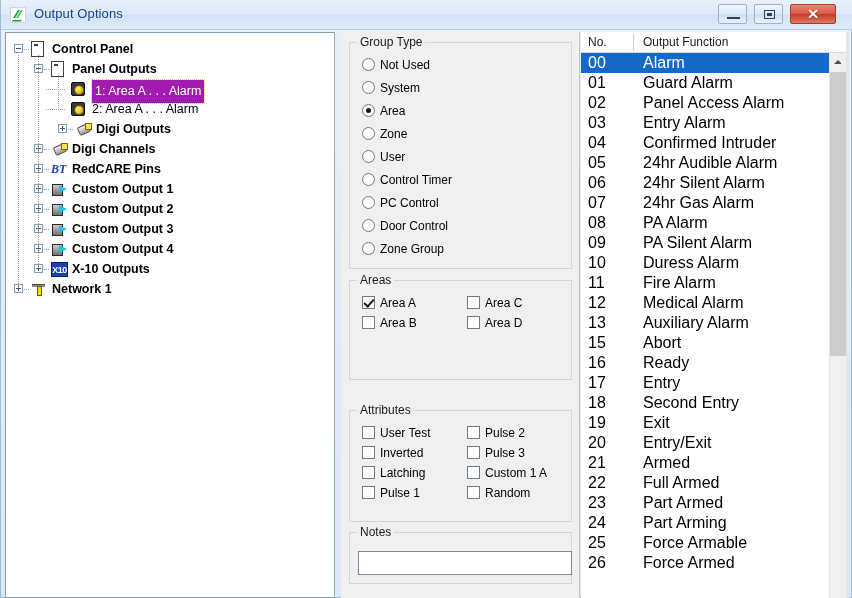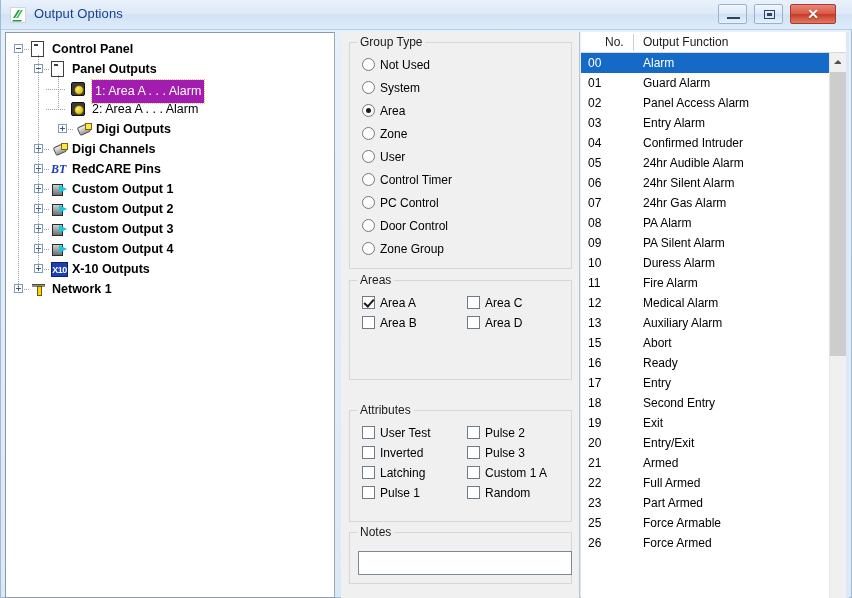--- a/index.html
+++ b/index.html
@@ -294,34 +294,34 @@
     background: #ffffff;
     border-bottom: 1px solid #d8d8d8;
     box-sizing: border-box;
   }
   .hcell {
     position: absolute;
     top: 3px;
     font-size: 12px;
     color: #1a1a1a;
   }
-  .hcell.c1 { left: 24px; }
+  .hcell.c1 { left: 7px; }
   .hcell.c2 { left: 62px; }
   #col-divider {
     position: absolute;
     left: 52px; top: 2px;
     width: 1px; height: 17px;
     background: #d0d0d0;
   }
   #rows { position: absolute; left:0; top: 21px; width: 268px; }
   .row {
     position: relative;
     height: 20px;
     line-height: 20px;
-    font-size: 12px;
+    font-size: 16px;
     white-space: nowrap;
   }
   .row.sel { background: #1569c7; color: #ffffff; }
   .row .no  { position: absolute; left: 7px; }
   .row .fn  { position: absolute; left: 62px; }
 
   
   #vscroll {
     position: absolute;
     left: 248px; top: 21px;
@@ -671,20 +671,24 @@
           </div>
           <div class="row">
             <span class="no">22</span>
             <span class="fn">Full Armed</span>
           </div>
           <div class="row">
             <span class="no">23</span>
             <span class="fn">Part Armed</span>
           </div>
           <div class="row">
+            <span class="no">24</span>
+            <span class="fn">Part Arming</span>
+          </div>
+          <div class="row">
             <span class="no">25</span>
             <span class="fn">Force Armable</span>
           </div>
           <div class="row">
             <span class="no">26</span>
             <span class="fn">Force Armed</span>
           </div>
         </div>
 
       <div id="vscroll">

